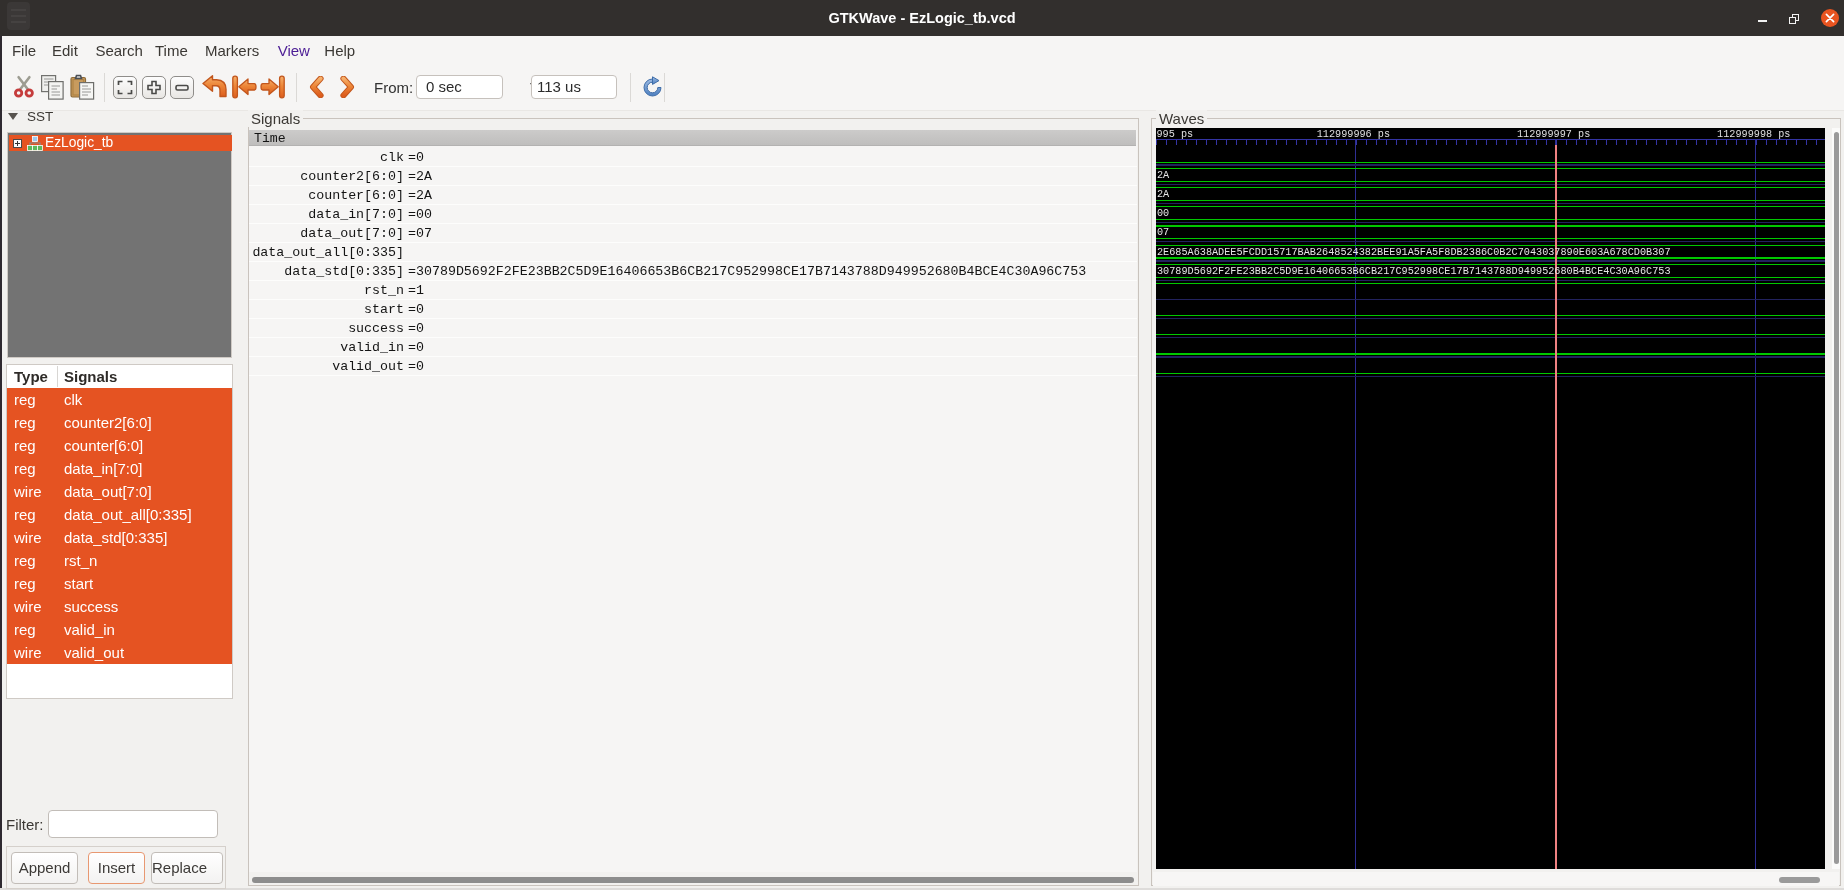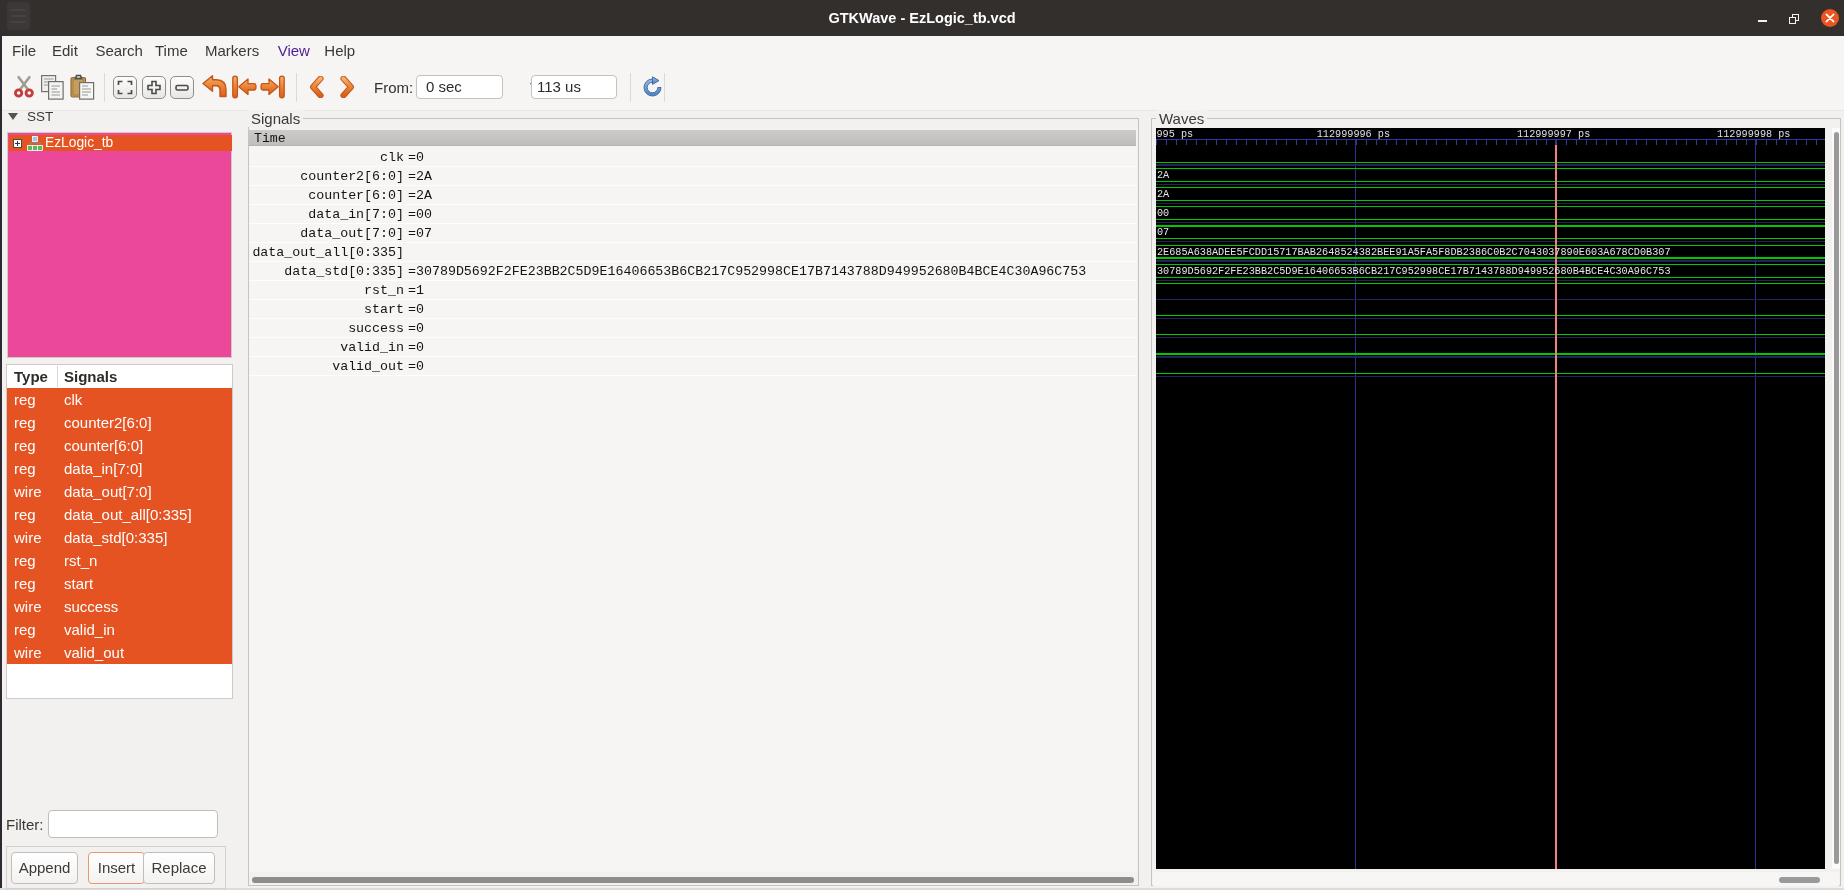--- a/index.html
+++ b/index.html
@@ -118,21 +118,21 @@
       </defs>
 <path d="M11.5 3 A8.5 8.5 0 1 0 20 11.5 L16.8 11.5 A5.3 5.3 0 1 1 11.5 6.2 Z" fill="url(#bg1)" stroke="#3f6da8" stroke-width="1"></path>
 <path d="M11.5 0.8 L18 4.6 L11.5 8.4 Z" fill="url(#bg1)" stroke="#3f6da8" stroke-width="1"></path>
 </svg>
 </div>
 <div class="a" style="left:0;top:109.5px;width:1844px;height:1px;background:#e9e7e4"></div>
 <div class="a" style="left:0;top:36px;width:2px;height:852px;background:#2e2930"></div>
 <div class="a" style="left:0;top:888px;width:1844px;height:2px;background:#dedcda"></div>
 <div class="a" style="left:8px;top:113px;width:0;height:0;border-left:5.5px solid transparent;border-right:5.5px solid transparent;border-top:7px solid #57534e"></div>
 <div class="a" style="left:27px;top:109px;font-size:13.5px;color:#3b3834">SST</div>
-<div class="a" style="left:7px;top:132px;width:225px;height:226px;background:#ec4899;border:1px solid #cfcac5">
+<div class="a" style="left:7px;top:132px;width:225px;height:226px;background:#737373;border:1px solid #cfcac5">
   <div class="a" style="left:1px;top:2px;width:223px;height:16px;background:#e55322"></div>
   <div class="a" style="left:5px;top:5.5px;width:9px;height:9px;background:#fdfdfd;border:1px solid #4a4a4a">
      <div class="a" style="left:1px;top:3px;width:5px;height:1px;background:#333"></div>
      <div class="a" style="left:3px;top:1px;width:1px;height:5px;background:#333"></div>
   </div>
   <svg class="a" style="left:19px;top:3px" width="16" height="15" viewBox="0 0 16 15">
     <path d="M8 4 V7 M3 10 V7 H13 V10" stroke="#8a8a8a" fill="none" stroke-width="1.2"></path>
     <rect x="5.5" y="0.5" width="5" height="5" fill="#9cc7ee" stroke="#ffffff" stroke-width="0.8"></rect>
     <rect x="0.5" y="9.5" width="5" height="5" fill="#5cb85c" stroke="#ffffff" stroke-width="0.8"></rect>
     <rect x="5.5" y="9.5" width="5" height="5" fill="#5cb85c" stroke="#ffffff" stroke-width="0.8"></rect>
@@ -169,21 +169,21 @@
 <div class="a" style="left:57px;top:230px;height:23px;line-height:23px;font-size:15px;color:#ffffff">valid_in</div>
 <div class="a" style="left:7px;top:253px;height:23px;line-height:23px;font-size:15px;color:#ffffff">wire</div>
 <div class="a" style="left:57px;top:253px;height:23px;line-height:23px;font-size:15px;color:#ffffff">valid_out</div>
 </div>
   </div>
 <div class="a" style="left:6px;top:816px;font-size:15px;color:#3b3834">Filter:</div>
 <div class="a" style="left:48px;top:810px;width:170px;height:28px;background:#ffffff;border:1px solid #c2bdb8;border-radius:4px"></div>
 <div class="a" style="left:6px;top:846px;width:220px;height:43px;border:1px solid #d5d0cb">
   <div class="a" style="left:4px;top:5px;width:67px;height:32px;background:linear-gradient(#ffffff,#f3f2f1);border:1px solid #c2bdb8;border-radius:4px;text-align:center;line-height:30px;font-size:15px;color:#3d3a37">Append</div>
   <div class="a" style="left:81px;top:5px;width:57px;height:32px;background:linear-gradient(#ffffff,#f3f2f1);border:1px solid #e89871;border-radius:4px;text-align:center;line-height:30px;font-size:15px;color:#3d3a37">Insert</div>
-  <div class="a" style="left:136px;top:5px;width:72px;height:32px;background:linear-gradient(#ffffff,#f3f2f1);border:1px solid #c2bdb8;border-radius:4px;text-align:center;line-height:30px;font-size:15px;color:#3d3a37">Replace</div>
+  <div class="a" style="left:144px;top:5px;width:72px;height:32px;background:linear-gradient(#ffffff,#f3f2f1);border:1px solid #c2bdb8;border-radius:4px;line-height:30px;font-size:15px;color:#3d3a37">Replace</div>
 </div>
 <div class="a" style="left:247.5px;top:118px;width:891px;height:768px;border:1px solid #c9c3bd"></div>
 <div class="a" style="left:248px;top:110px;background:#f2f1ef;padding:0 3px;font-size:15px;color:#3b3834">Signals</div>
 <div class="a" style="left:249px;top:130px;width:888px;height:741.5px;background:#f6f5f4;overflow:hidden">
 <div class="a" style="left:0;top:0;width:887px;height:16px;background:linear-gradient(#cccbca,#bfbebd);border-bottom:1px solid #b3b2b1"></div>
 <div class="a mono" style="left:5px;top:1px;font-size:13.2px;line-height:15px;color:#141414">Time</div>
 <div class="a mono" style="left:0;top:17.50px;width:888px;height:19.07px;line-height:19px;font-size:13.3px;color:#141414;border-bottom:1px solid #fdfdfc">
       <span class="a" style="right:733px;top:0">clk</span>
       <span class="a" style="left:159px;top:0">=0</span>
     </div>

